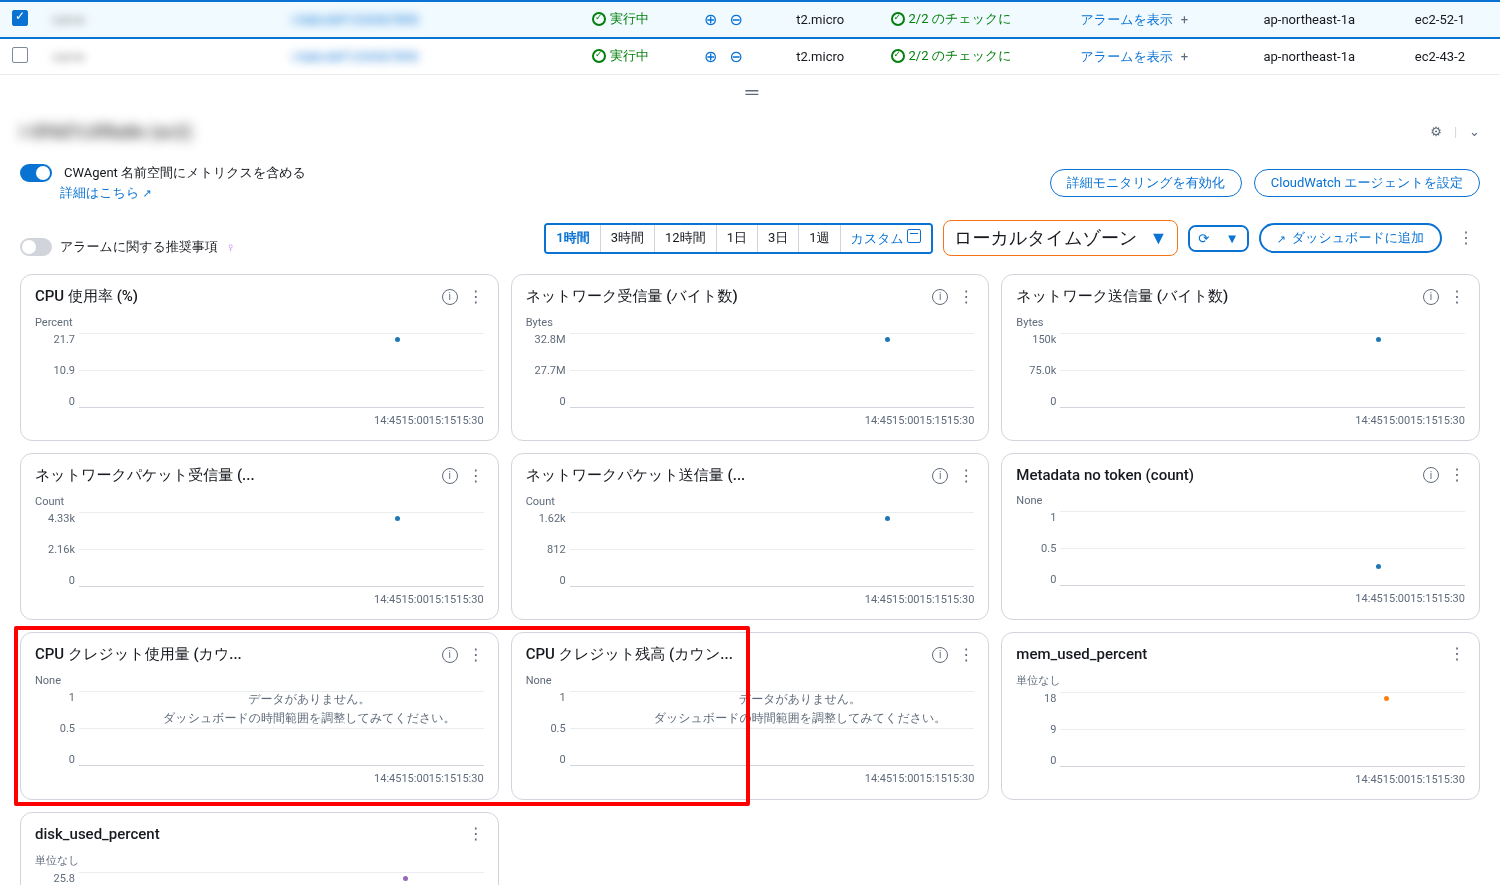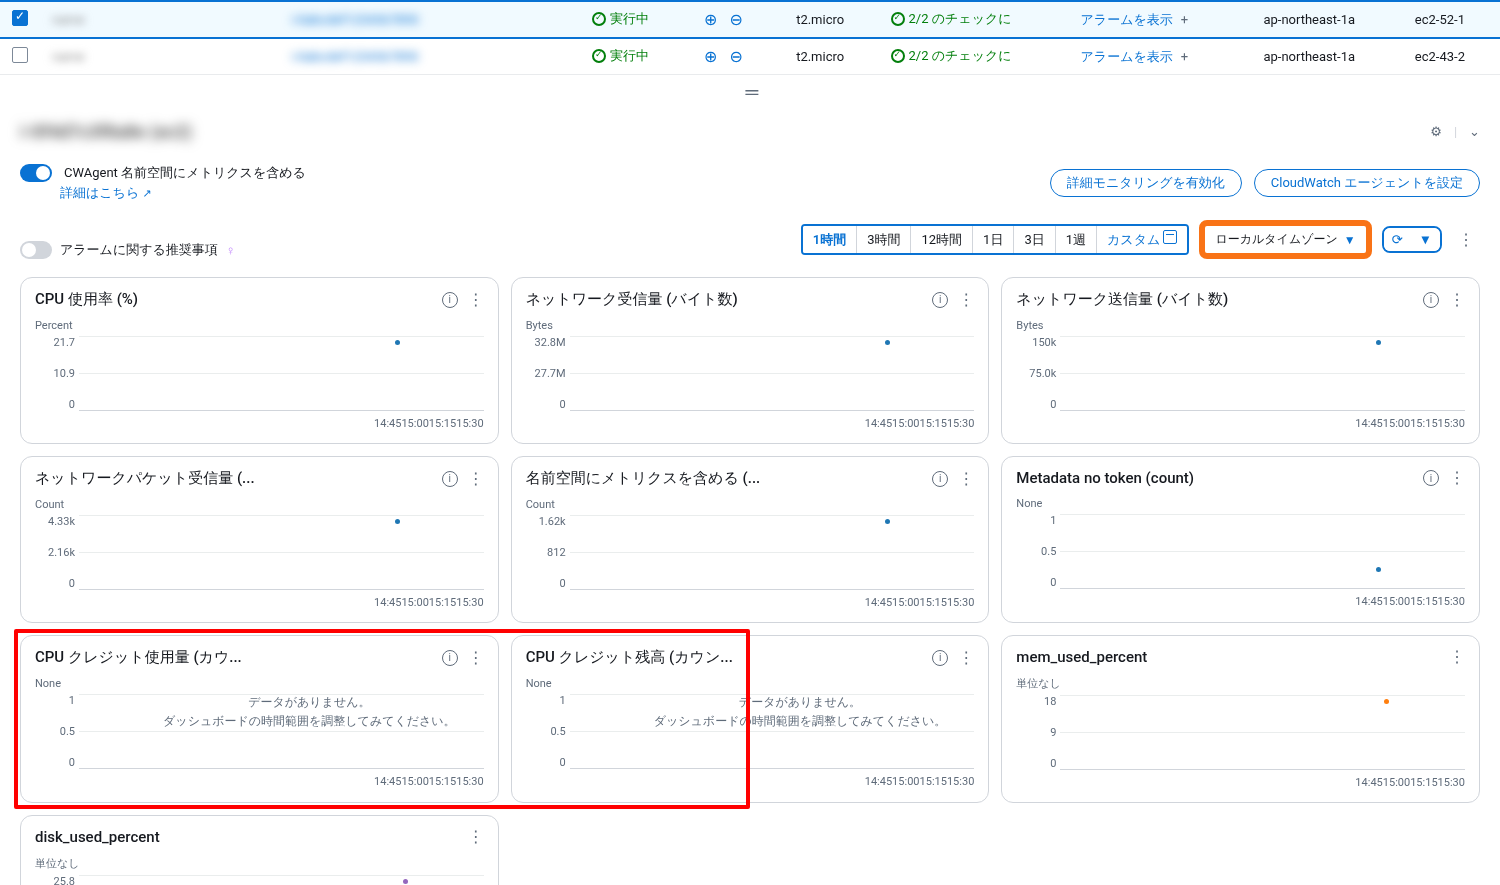--- a/index.html
+++ b/index.html
@@ -38,21 +38,21 @@
 .toggle.off::after { left: 2px; right: auto; }
 .outline-btn { border: 1px solid #0972d3; color: #0972d3; background: #fff; padding: 4px 16px; border-radius: 16px; cursor: pointer; font-size: 13px; }
 
 .toolbar-row { display: flex; justify-content: space-between; align-items: flex-end; padding: 8px 20px; }
 .time-toolbar { display: flex; gap: 10px; align-items: center; }
 .time-group { border: 2px solid #0972d3; border-radius: 4px; overflow: hidden; display: flex; }
 .time-btn { padding: 4px 10px; border: none; background: #fff; cursor: pointer; font-size: 13px; color: #16191f; }
 .time-btn.active { color: #0972d3; font-weight: 600; }
 .time-btn.custom { color: #0972d3; }
 .time-sep { border-left: 1px solid #d1d5db; }
-.tz-select { border: 6px solid #f97316; border-radius: 8px; padding: 5px 10px; display: flex; gap: 6px; align-items: center; color: #0972d3; cursor: pointer; font-size: 12px; }
+.tz-select { border: 1px solid #f97316; border-radius: 8px; padding: 5px 10px; display: flex; gap: 12px; align-items: center; color: #0972d3; cursor: pointer; font-size: 18px; }
 .tz-select .label { color: #16191f; }
 .refresh-group { border: 2px solid #0972d3; border-radius: 8px; display: flex; overflow: hidden; }
 .refresh-btn { padding: 4px 8px; color: #0972d3; background: #fff; border: none; cursor: pointer; }
 .three-dot { padding: 4px 6px; color: #5f6b7a; cursor: pointer; }
 .dash-btn { border: 2px solid #0972d3; color: #0972d3; background: #fff; padding: 4px 16px; border-radius: 20px; cursor: pointer; font-size: 13px; display:inline-flex; gap:6px; align-items:center; }
 
 .charts-grid { display: grid; grid-template-columns: repeat(3, 1fr); gap: 12px; padding: 10px 20px; }
 .chart-card { border: 1px solid #d1d5db; border-radius: 12px; padding: 12px 14px; }
 .chart-header { display: flex; justify-content: space-between; align-items: center; margin-bottom: 10px; }
 .chart-title { font-size: 15px; font-weight: 500; color: #16191f; overflow:hidden; text-overflow:ellipsis; white-space:nowrap; }
@@ -157,20 +157,24 @@
         <button class="time-btn custom time-sep">カスタム <span class="cal-icon"></span></button>
       </div>
     <div class="tz-select">
       <span class="label">ローカルタイムゾーン</span>
       <span>▼</span>
     </div>
     <div class="refresh-group">
       <button class="refresh-btn">⟳</button>
       <button class="refresh-btn time-sep">▼</button>
     </div>
+    <button class="dash-btn">
+      <span class="ext-icon"></span>
+      <span>ダッシュボードに追加</span>
+    </button>
     <span class="three-dot vert-dots">⋮</span>
   </div>
 </div>
 
 <div style="position:relative;">
   <div class="charts-grid" id="charts-grid">
       <div class="chart-card">
     <div class="chart-header">
       <span class="chart-title">CPU 使用率 (%)</span>
       <span class="chart-icons">
@@ -277,21 +281,21 @@
       <div class="x-axis">
             <span>14:45</span>
             <span>15:00</span>
             <span>15:15</span>
             <span>15:30</span>
           </div>
     </div>
       </div>
       <div class="chart-card">
     <div class="chart-header">
-      <span class="chart-title">名前空間にメトリクスを含める (...</span>
+      <span class="chart-title">ネットワークパケット送信量 (...</span>
       <span class="chart-icons">
             <span class="info-circle">i</span>
             <span class="vert-dots">⋮</span>
           </span>
     </div>
     <div class="chart-unit">Count</div>
     <div class="chart-body">
       <div class="y-axis">
             <span>1.62k</span>
             <span>812</span>

